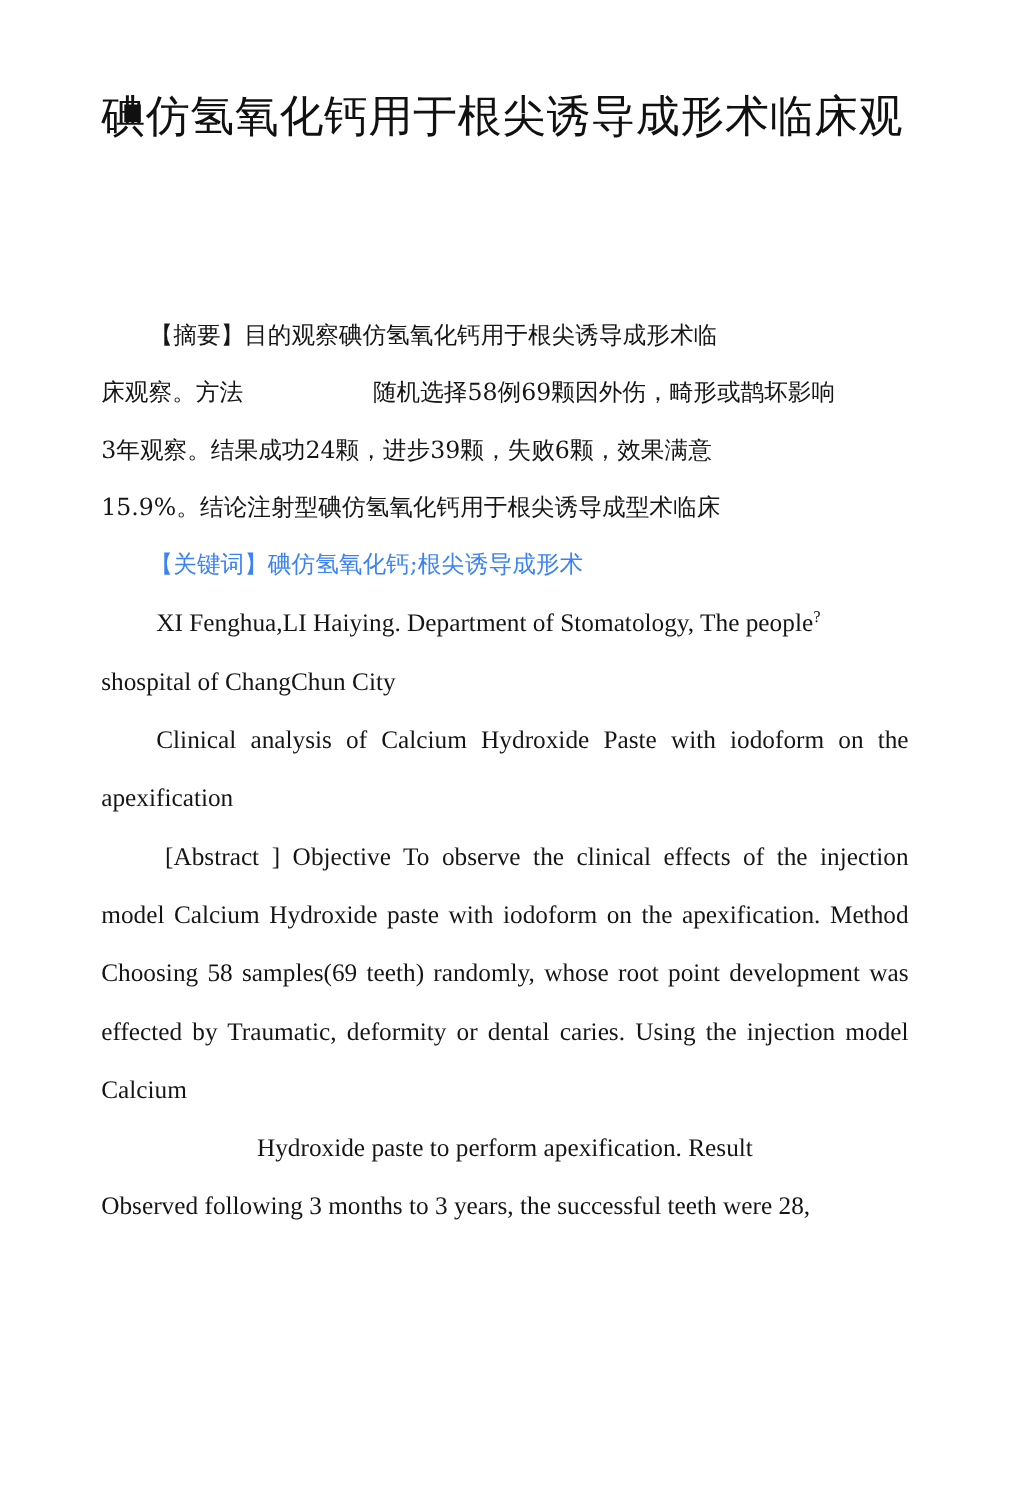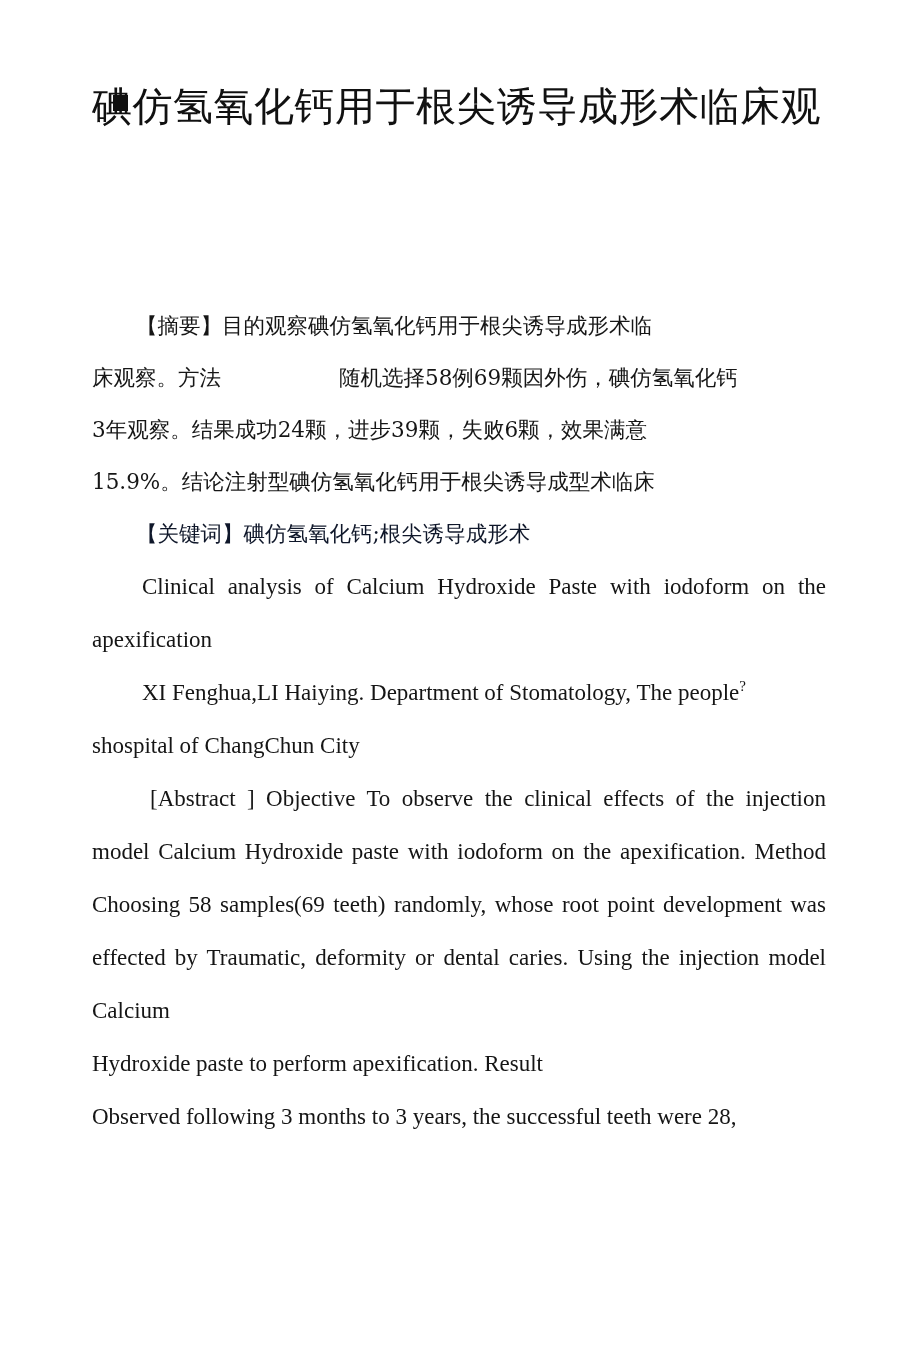--- a/index.html
+++ b/index.html
@@ -45,21 +45,21 @@
     width: 15px;
     height: 16px;
     background: #101010;
     pointer-events: none;
   }
 
   
   .body-block {
     position: absolute;
     left: 92px;
-    top: 300px;
+    top: 280px;
     width: 734px;
   }
 
   
   .cn-para {
     font-family: "DejaVu Serif", "Liberation Serif", serif;
     font-size: 21.5px;
     line-height: 52px;
     color: #161616;
     text-align: justify;
@@ -72,37 +72,37 @@
   }
   .gap-wide {
     display: inline-block;
     width: 118px;
   }
 
   .cn-keywords {
     font-family: "DejaVu Serif", "Liberation Serif", serif;
     font-size: 21.5px;
     line-height: 52px;
-    color: #0f172a;
+    color: #3b82f6;
     margin: 0;
     padding-left: 44px;
     white-space: nowrap;
   }
 
   
   .en-para {
     font-family: "Liberation Serif", "DejaVu Serif", serif;
     font-size: 23px;
     line-height: 53px;
     color: #151515;
     text-align: justify;
     margin: 0;
   }
   .en-para.no-justify {
-    text-align: left;
+    text-align: center;
   }
   .en-para .indent-en {
     display: inline-block;
     width: 50px;
   }
   .en-para .indent-en-wide {
     display: inline-block;
     width: 58px;
   }
   .sup-mark {
@@ -122,45 +122,45 @@
   <div class="doc-title">碘仿氢氧化钙用于根尖诱导成形术临床观</div>
   <div class="title-blot"></div>
 
   <div class="body-block">
 
     <p class="cn-para">
       <span class="indent"></span><span>【摘要】目的观察碘仿氢氧化钙用于根尖诱导成形术临</span>
     </p>
 
     <p class="cn-para">
-      <span>床观察。方法</span><span class="gap-wide"></span><span>随机选择58例69颗因外伤，碘仿氢氧化钙</span>
+      <span>床观察。方法</span><span class="gap-wide"></span><span>随机选择58例69颗因外伤，畸形或鹊坏影响</span>
     </p>
 
 
     <p class="cn-para">
       <span>3年观察。结果成功24颗，进步39颗，失败6颗，效果满意</span>
     </p>
 
     <p class="cn-para">
       <span>15.9%。结论注射型碘仿氢氧化钙用于根尖诱导成型术临床</span>
     </p>
 
 
     <p class="cn-keywords">
       <span>【关键词】碘仿氢氧化钙;根尖诱导成形术</span>
     </p>
 
     <p class="en-para">
-      <span class="indent-en"></span><span>Clinical analysis of Calcium Hydroxide Paste with iodoform on the apexification</span>
+      <span class="indent-en"></span><span>XI Fenghua,LI Haiying.</span>
+      <span>Department of Stomatology, The people</span><span class="sup-mark">?</span>
+      <span class="break-line">shospital of ChangChun City</span>
     </p>
 
     <p class="en-para">
-      <span class="indent-en"></span><span>XI Fenghua,LI Haiying.</span>
-      <span>Department of Stomatology, The people</span><span class="sup-mark">?</span>
-      <span class="break-line">shospital of ChangChun City</span>
+      <span class="indent-en"></span><span>Clinical analysis of Calcium Hydroxide Paste with iodoform on the apexification</span>
     </p>
 
     <p class="en-para">
       <span class="indent-en-wide"></span><span>[Abstract ] Objective To observe the clinical effects of the injection model Calcium Hydroxide paste with iodoform on the apexification. Method Choosing 58 samples(69 teeth) randomly, whose root point development was effected by Traumatic, deformity or dental caries. Using the injection model Calcium</span>
     </p>
 
     <p class="en-para no-justify">
       <span>Hydroxide paste to perform apexification. Result</span>
     </p>
 

